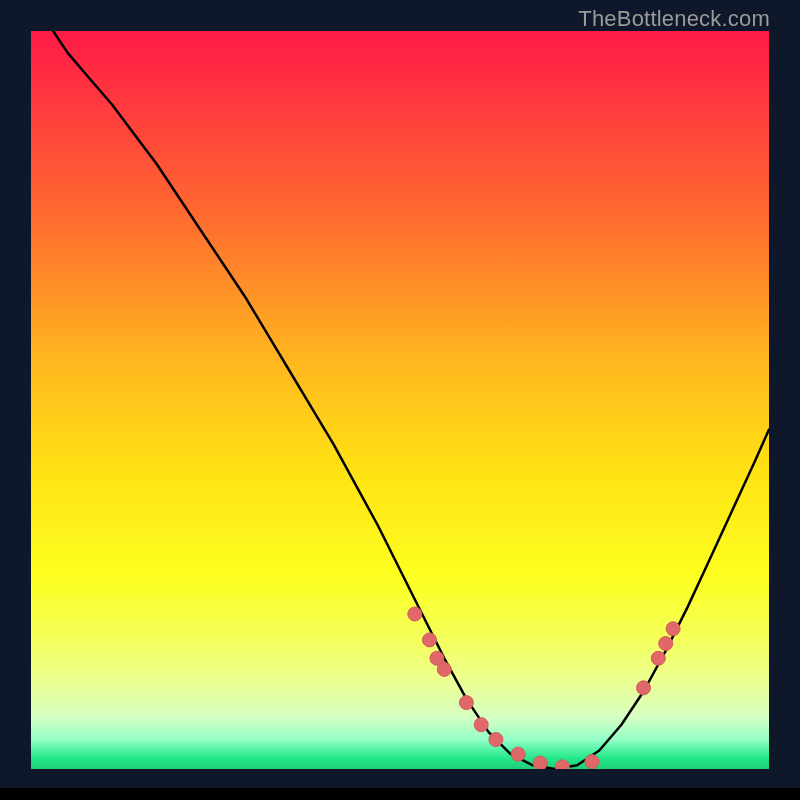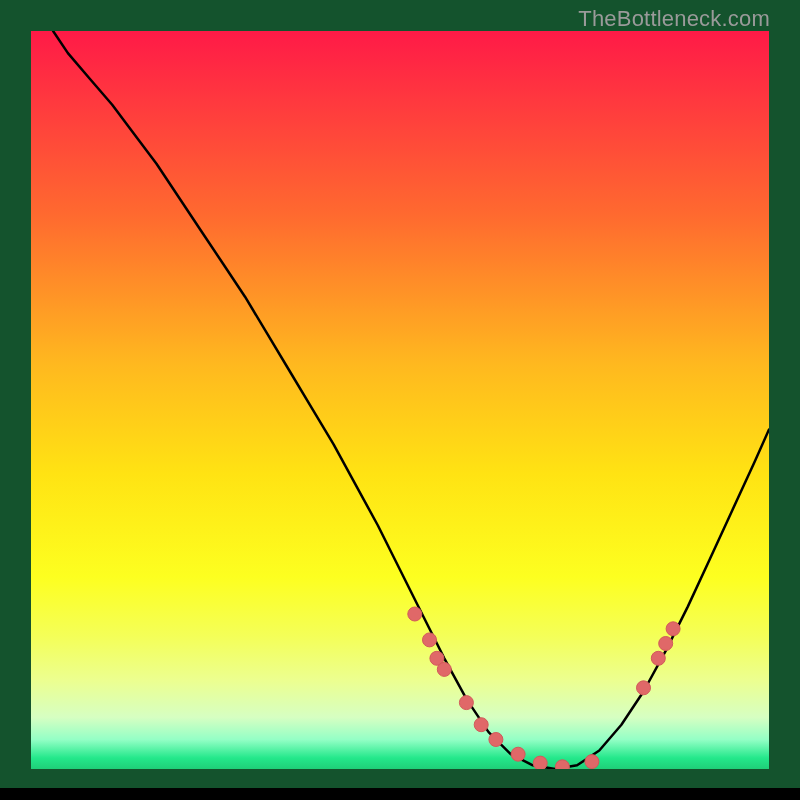--- a/index.html
+++ b/index.html
@@ -7,21 +7,21 @@
     padding: 0;
     width: 800px;
     height: 800px;
     background: #000000;
     font-family: Arial, Helvetica, sans-serif;
   }
   .stage {
     position: relative;
     width: 800px;
     height: 788px;
-    background: #14532d;
+    background: #0f172a;
   }
   .plot-area {
     position: absolute;
     left: 31px;
     top: 31px;
     width: 738px;
     height: 738px;
     overflow: hidden;
   }
   .gradient-fill {

